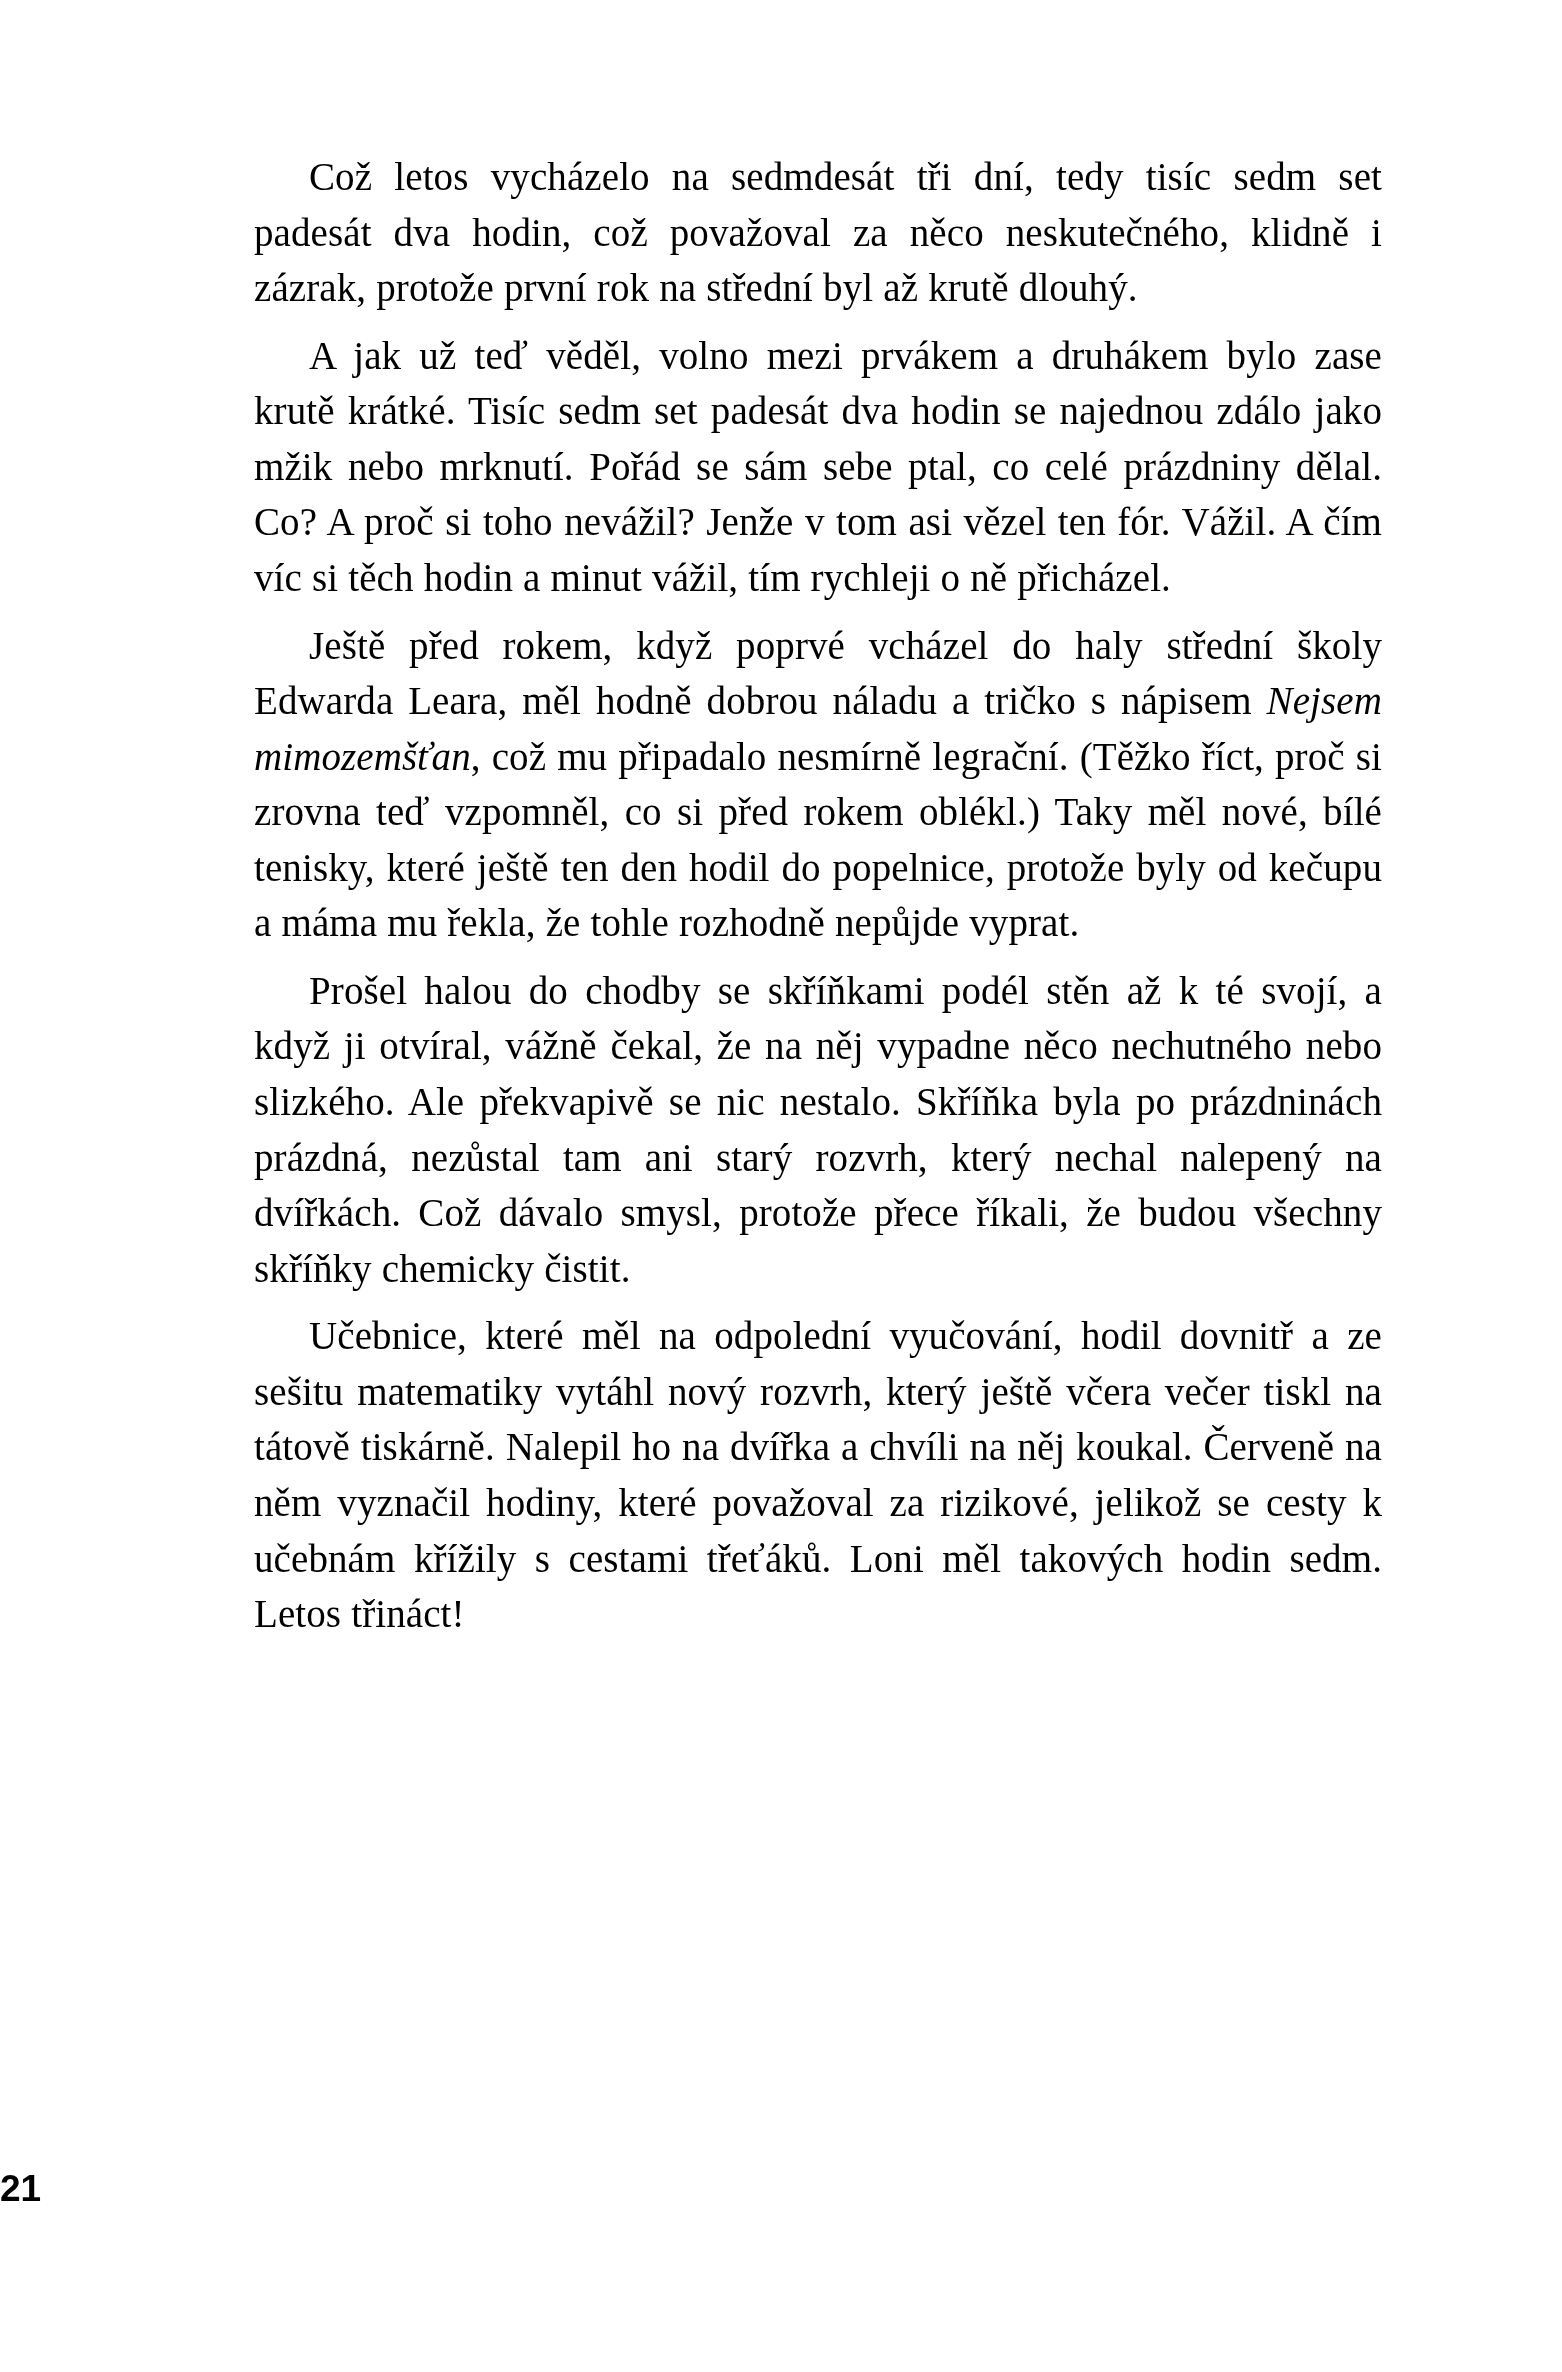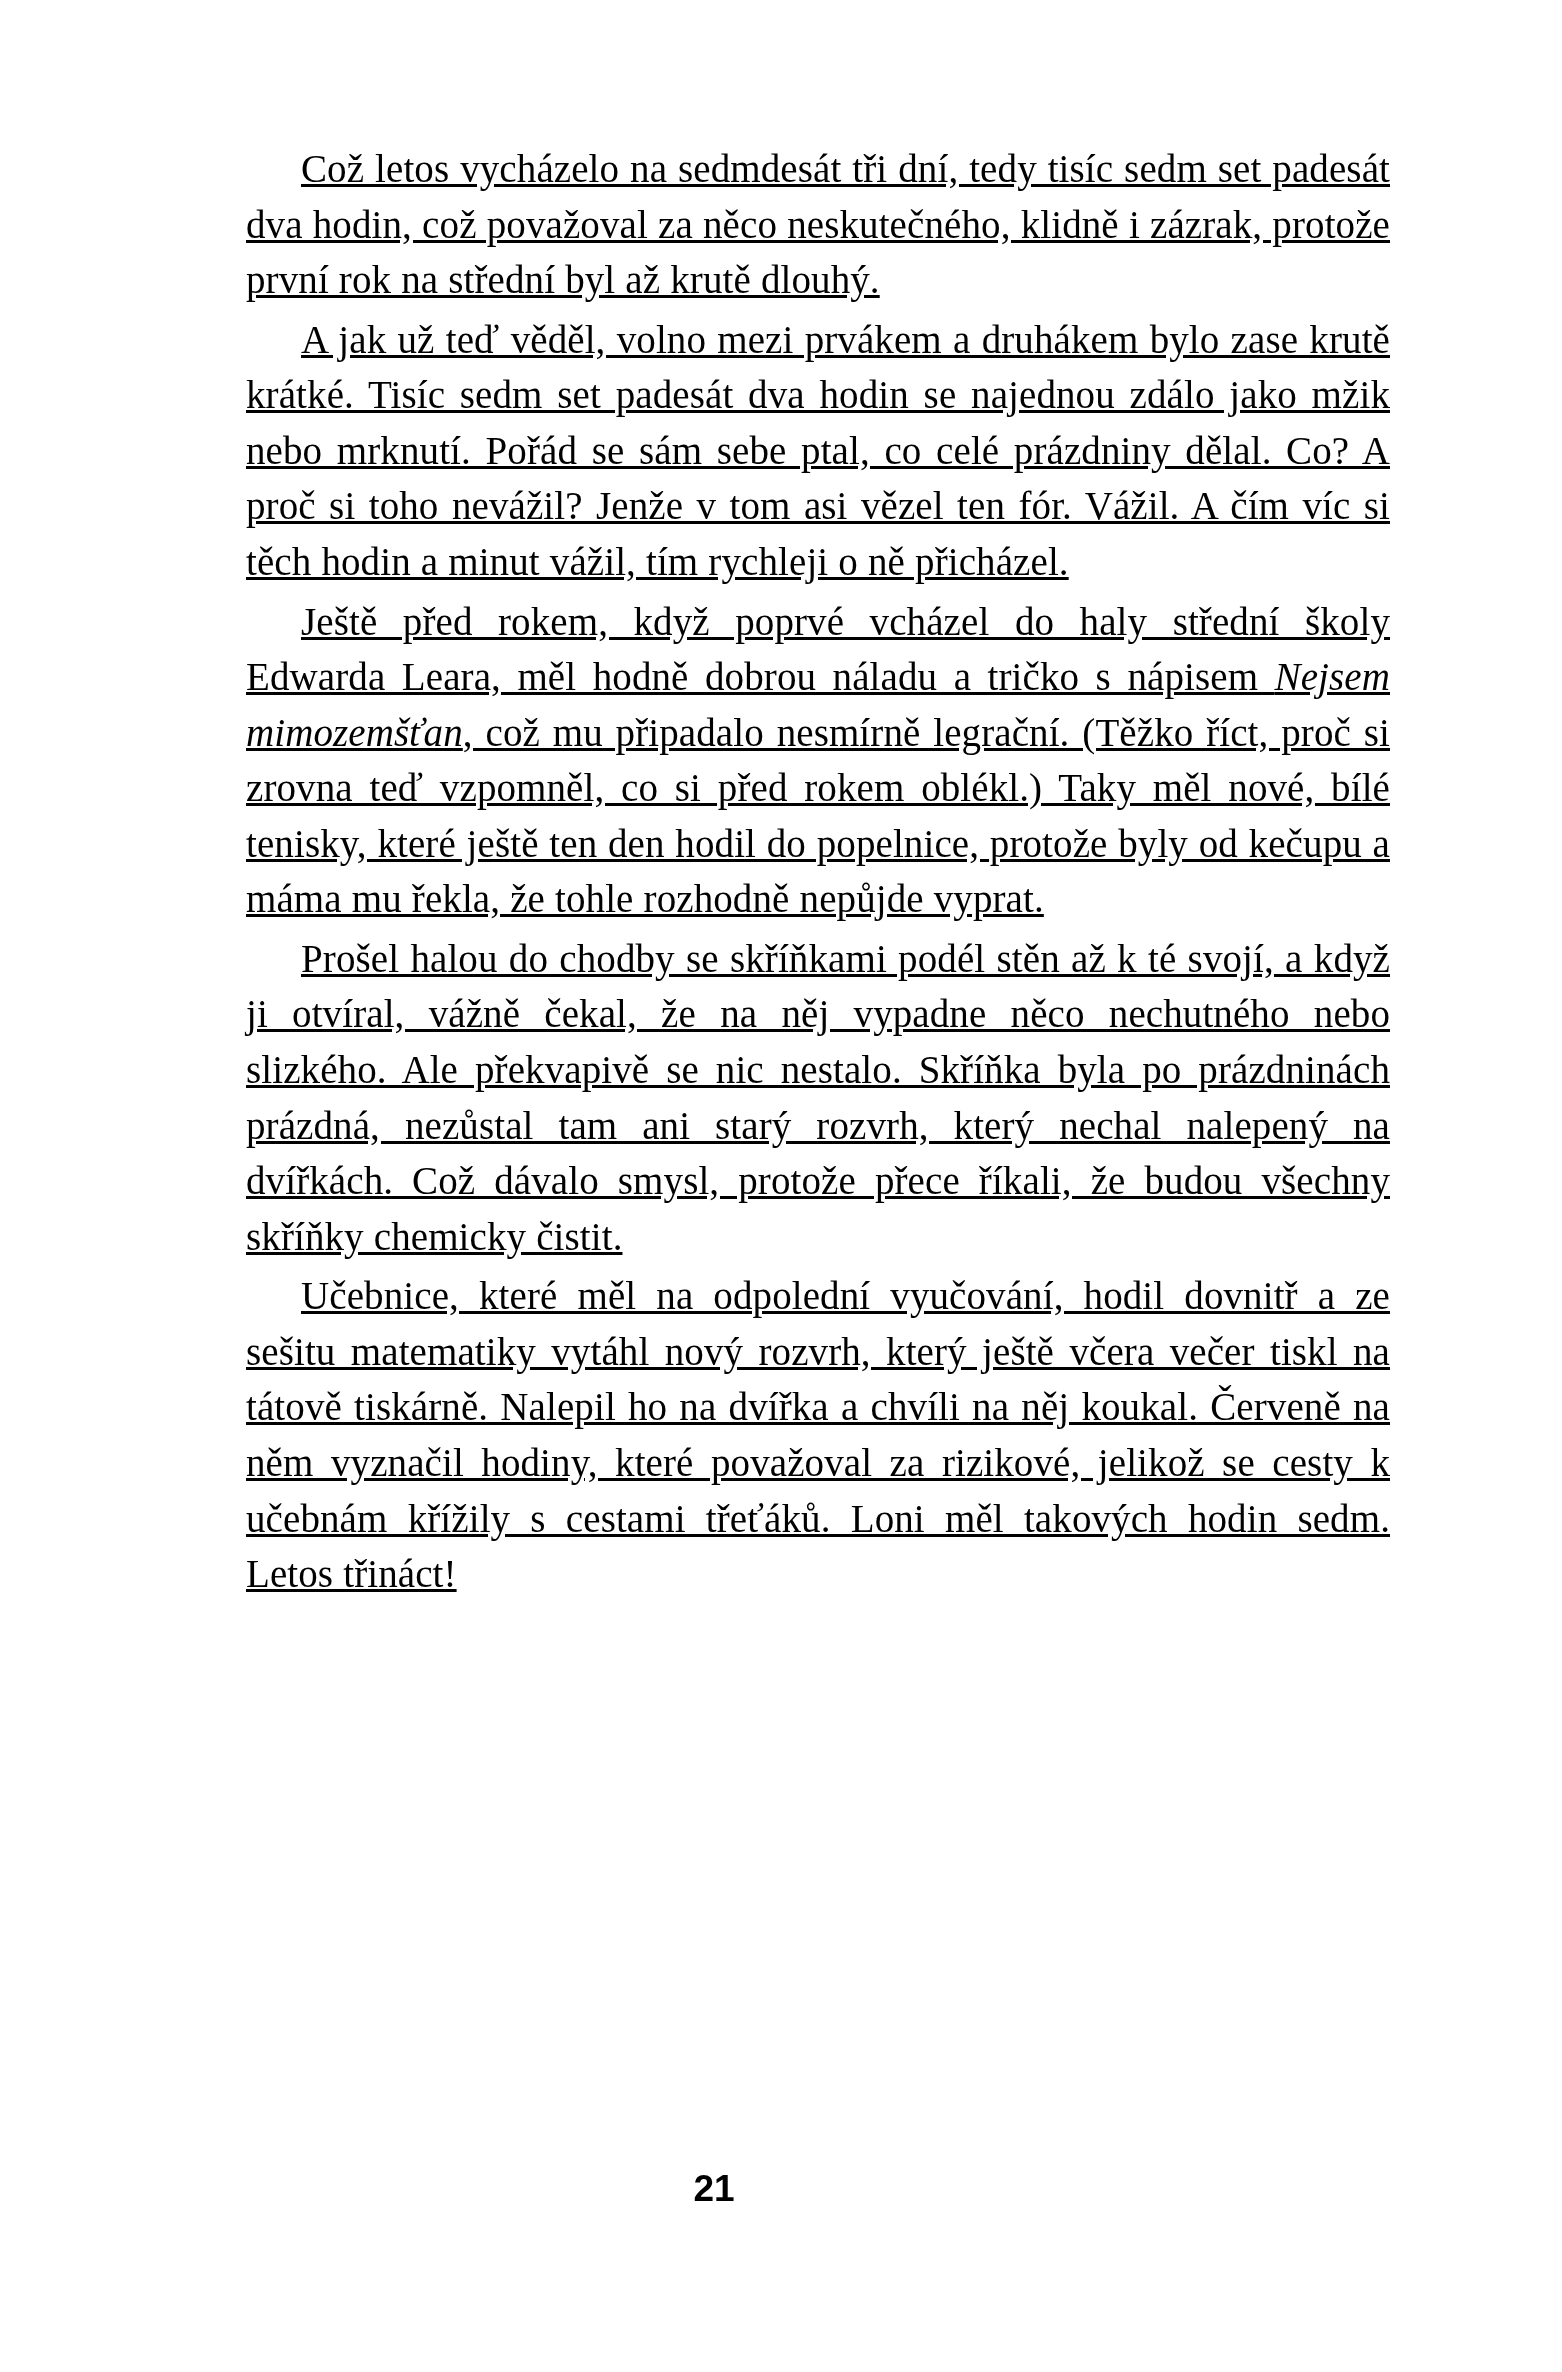--- a/index.html
+++ b/index.html
@@ -23,39 +23,38 @@
     height: 2373px;
     background: #ffffff;
   }
   .text-column {
     position: absolute;
     left: 242px;
     top: 137px;
     width: 1152px;
   }
   p.body-par {
-    margin: 4px;
+    margin: 12px;
     font-size: 39px;
     line-height: 1.425;
     text-align: justify;
     text-indent: 55px;
     hyphens: manual;
     letter-spacing: 0.1px;
     word-spacing: 0.2px;
-    text-decoration: underline;
   }
   p.body-par em {
     font-style: italic;
   }
   .page-number {
     position: absolute;
-    left: 17px;
+    left: 0;
     top: 2168px;
     width: 1394px;
-    text-align: center;
+    text-align: left;
     font-family: "Liberation Sans", sans-serif;
     font-weight: bold;
     font-size: 37px;
     color: #000000;
   }
 </style>
 </head>
 <body>
 
 <div class="page">

